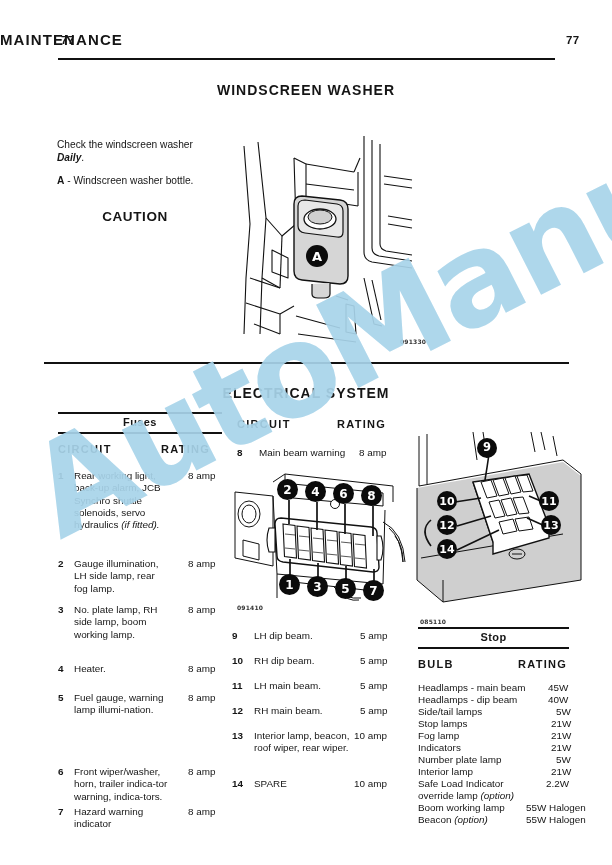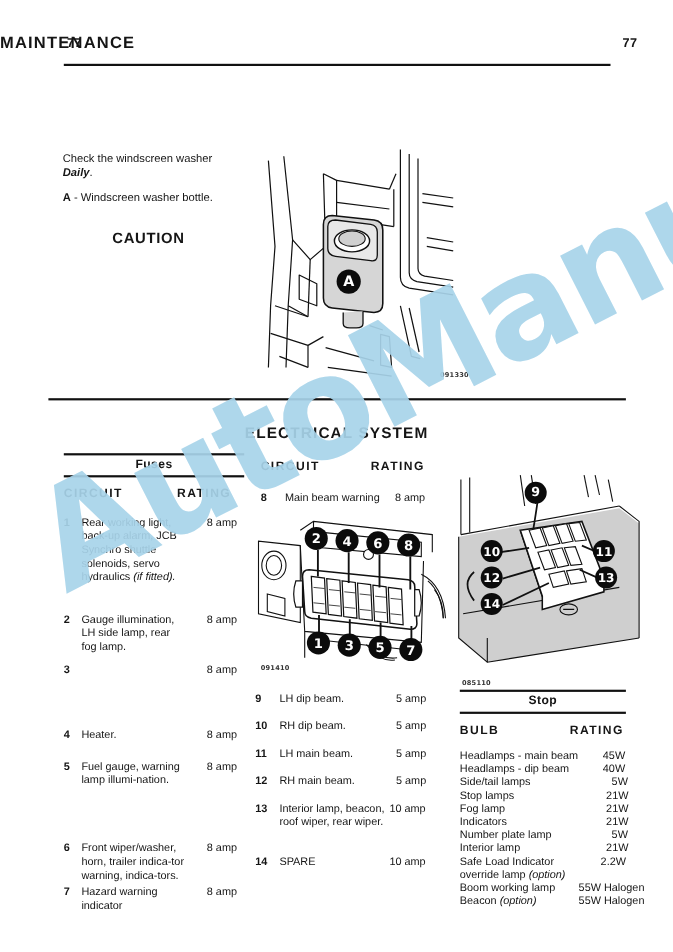--- a/index.html
+++ b/index.html
@@ -100,20 +100,21 @@
 </head>
 <body>
 
 <div class="page">
 
   <div class="folio folio-l">77</div>
   <div class="head-title">MAINTENANCE</div>
   <div class="folio folio-r">77</div>
   <div class="rule rule-head"></div>
 
+  <div class="sec-title sec-washer">WINDSCREEN WASHER</div>
 
   <div class="intro">
     <p>
       <span>Check the windscreen washer</span><br>
       <span class="ital">Daily</span><span>.</span>
     </p>
     <p>
       <span class="bold">A</span><span> - Windscreen washer bottle.</span>
     </p>
   </div>
@@ -197,20 +198,21 @@
   </div>
 
   <div class="row" style="left:58px;top:558px;width:164px;">
     <span class="num">2</span>
     <span class="desc" style="width:95px;">Gauge illumination, LH side lamp, rear fog lamp.</span>
     <span class="rate" style="left:130px;">8 amp</span>
   </div>
 
   <div class="row" style="left:58px;top:604px;width:164px;">
     <span class="num">3</span>
+    <span class="desc" style="width:95px;">No. plate lamp, RH side lamp, boom working lamp.</span>
     <span class="rate" style="left:130px;">8 amp</span>
   </div>
 
   <div class="row" style="left:58px;top:663px;width:164px;">
     <span class="num">4</span>
     <span class="desc" style="width:95px;">Heater.</span>
     <span class="rate" style="left:130px;">8 amp</span>
   </div>
 
   <div class="row" style="left:58px;top:692px;width:164px;">

